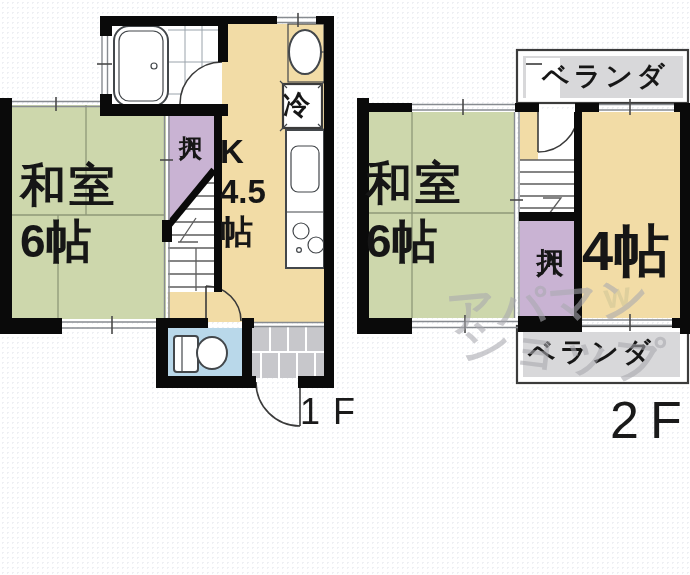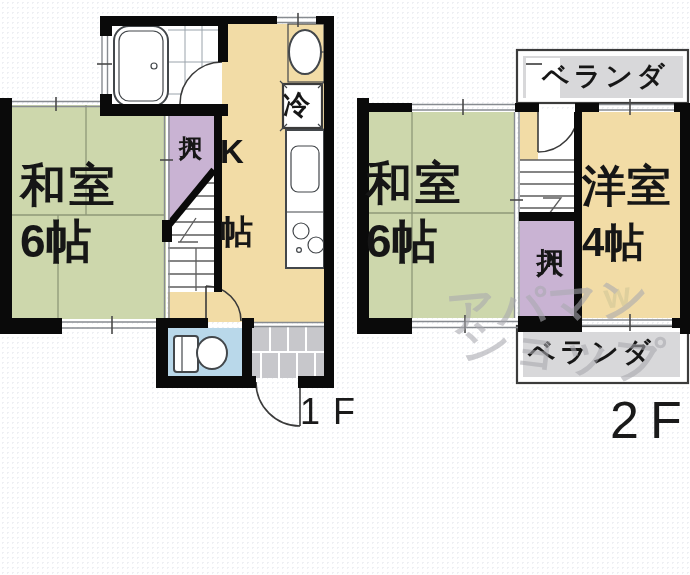--- a/index.html
+++ b/index.html
@@ -272,34 +272,34 @@
       <rect x="574" y="112" width="8" height="206"></rect>
       <rect x="519" y="212" width="59" height="9"></rect>
     </g>
   </g>
 </svg>
 
 <div class="lbl" style="left:20px;top:160px;width:140px;font-size:46px;letter-spacing:3px;">和室</div>
 <div class="lbl" style="left:20px;top:216px;width:140px;font-size:46px;">6帖</div>
 
 <div class="lbl" style="left:220px;top:134px;width:72px;font-size:33px;">K</div>
+<div class="lbl" style="left:220px;top:174px;width:72px;font-size:33px;">4.5</div>
 <div class="lbl" style="left:220px;top:214px;width:72px;font-size:33px;">帖</div>
 
 <div class="lbl vert" style="left:173px;top:118px;width:30px;height:86px;font-size:23px;">押入</div>
 
 <div class="lbl" style="left:283px;top:91px;width:40px;font-size:27px;">冷</div>
 
 
 <div class="lbl fbig" style="left:300px;top:392px;width:96px;font-size:36px;letter-spacing:13px;">1F</div>
 
 <div class="lbl" style="left:366px;top:158px;width:146px;font-size:46px;letter-spacing:3px;">和室</div>
 <div class="lbl" style="left:366px;top:216px;width:142px;font-size:46px;">6帖</div>
 
-<div class="lbl" style="left:582px;top:162px;width:100px;font-size:44px;letter-spacing:1px;">洋室</div>
-<div class="lbl" style="left:582px;top:220px;width:100px;font-size:40px;">4帖</div>
+<div class="lbl" style="left:582px;top:220px;width:100px;font-size:56px;">4帖</div>
 
 <div class="lbl vert" style="left:532px;top:226px;width:32px;height:94px;font-size:27px;">押入</div>
 
 <div class="lbl" style="left:542px;top:62px;width:140px;font-size:27px;letter-spacing:4px;">ベランダ</div>
 <div class="lbl" style="left:528px;top:338px;width:150px;font-size:27px;letter-spacing:4px;">ベランダ</div>
 
 <div class="lbl fbig" style="left:610px;top:392px;width:82px;font-size:52px;letter-spacing:11px;">2F</div>
 
 <div class="watermark">
   <span class="wm-accent">w</span>

